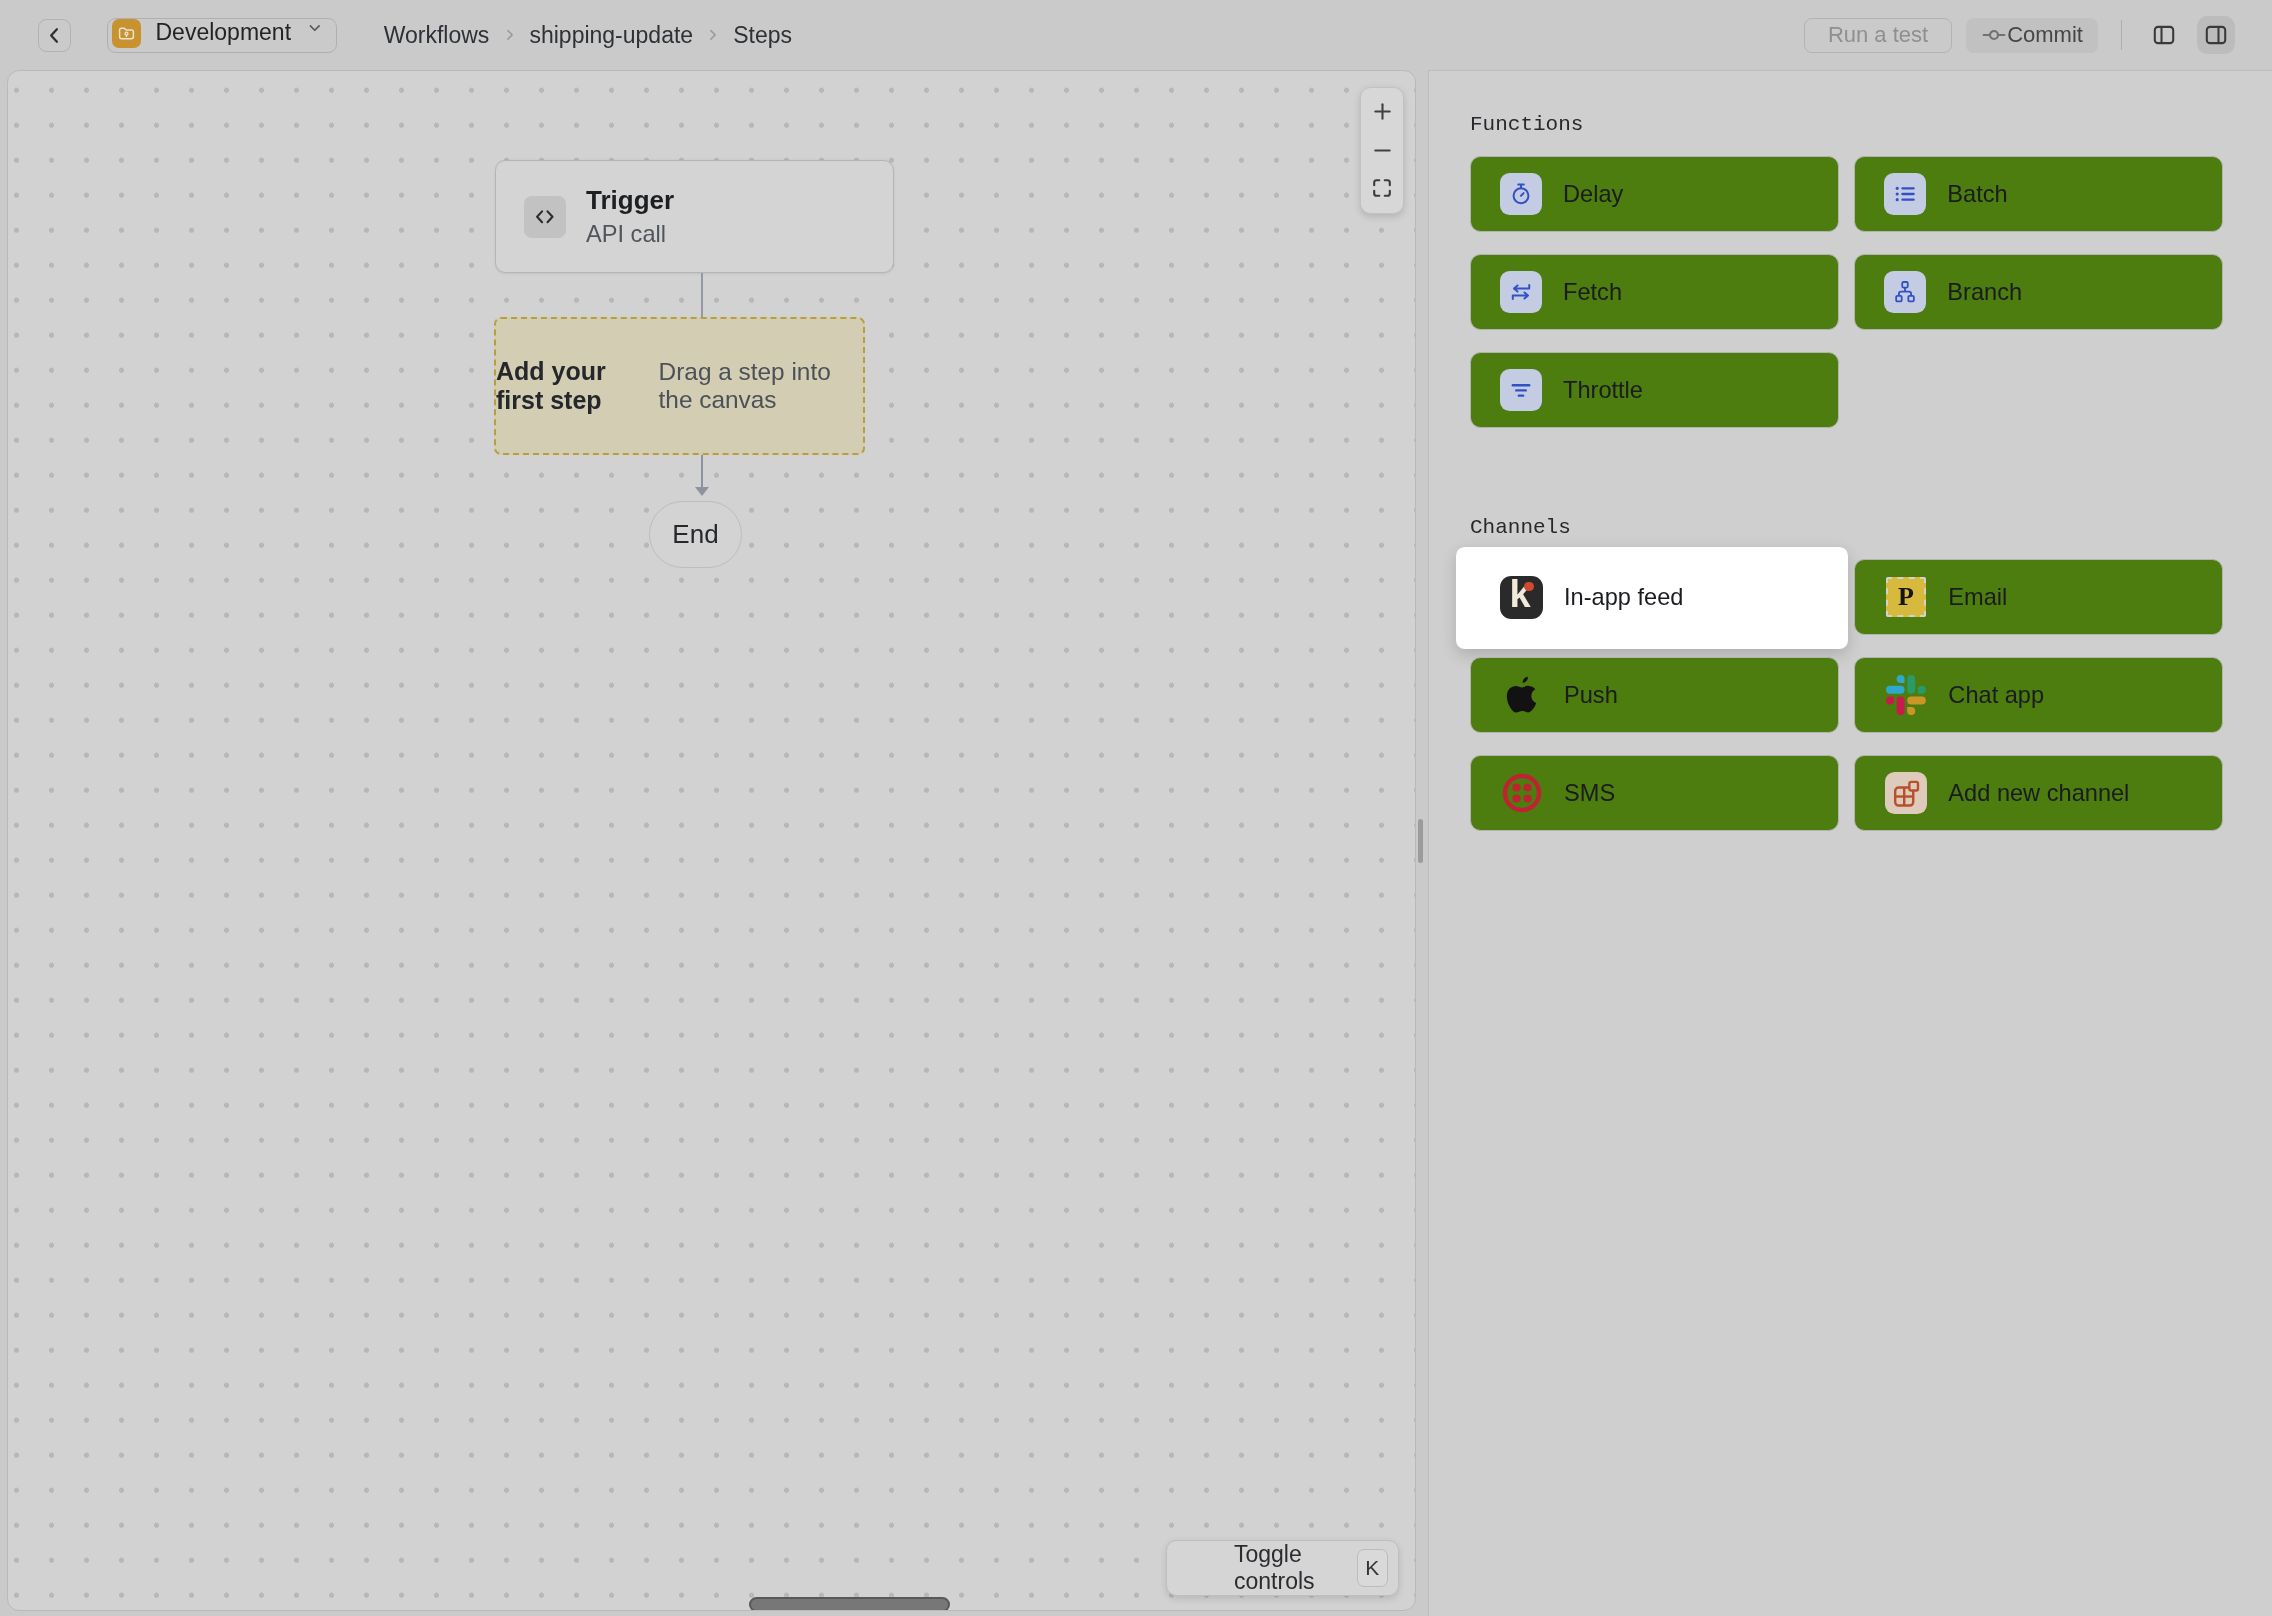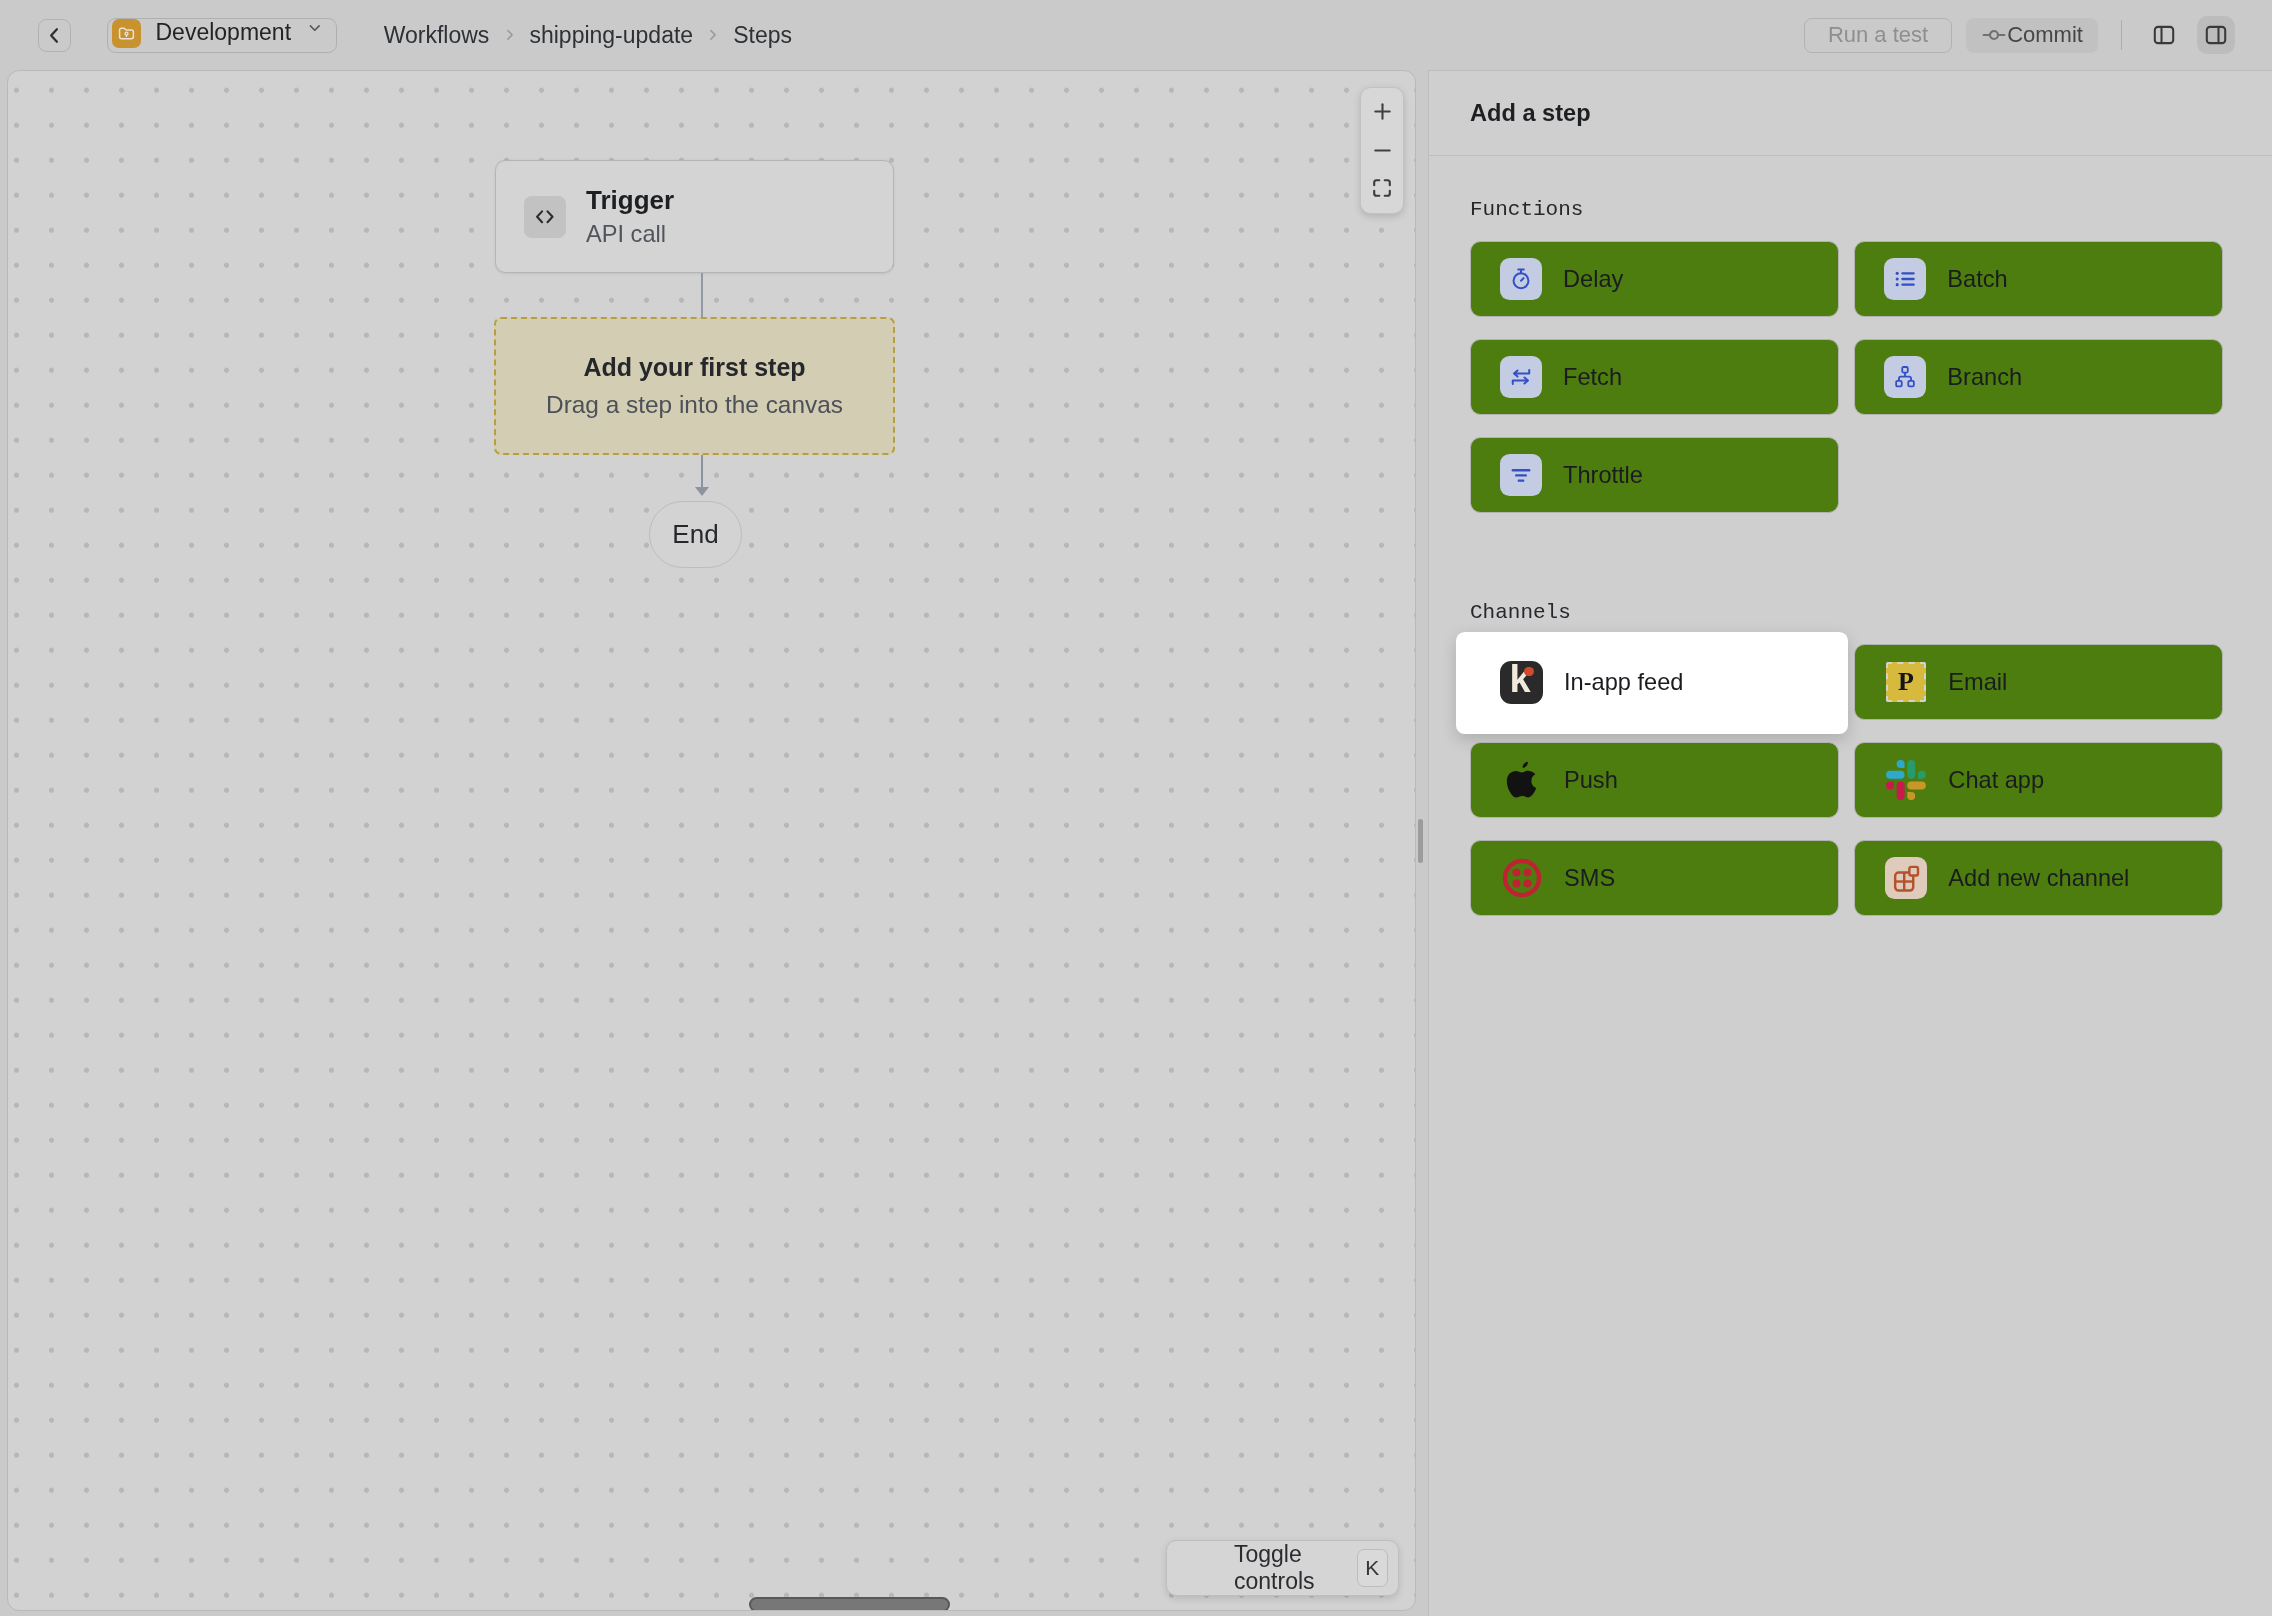--- a/index.html
+++ b/index.html
@@ -43,23 +43,23 @@
   .trigger-chip { width:42px; height:42px; border-radius:7.9px; background:#c2c2c2;
                   display:flex; align-items:center; justify-content:center; }
   .node-title { font-size:26px; font-weight:600; color:#1d1f22; }
   .node-sub { font-size:23.6px; color:#50555c; margin-top:4.4px; }
   .connector { position:absolute; width:2.2px; background:#919823; }
   .conn-1 { left:693px; top:202px; height:44px; background:#939aa5; }
   .conn-2 { left:693px; top:384px; height:33px; background:#8d939e; }
   .arrow-head { position:absolute; left:687px; top:416px; width:0; height:0;
                 border-left:7px solid transparent; border-right:7px solid transparent;
                 border-top:9.6px solid #8d939e; }
-  .placeholder-box { position:absolute; left:486px; top:246px; width:401px; height:138px;
+  .placeholder-box { position:absolute; left:486px; top:246px; width:371px; height:138px;
                      border:2.2px dashed #b89e3c; border-radius:7px; background:#d2cdb3;
-                     display:flex; flex-direction:column; align-items:center; justify-content:center; gap:9.6px; }
+                     display:flex; flex-direction:row; align-items:center; justify-content:center; gap:9.6px; }
   .ph-title { font-size:25px; font-weight:700; color:#25272b; }
   .ph-sub { font-size:24.4px; color:#4c5158; }
   .end-node { position:absolute; left:641px; top:430px; width:93px; height:67px;
               border:1.3px solid #bdbdbd; border-radius:35px; background:#d3d3d3;
               display:flex; align-items:center; justify-content:center;
               font-size:26px; color:#26282c; }
   .zoom-pill { position:absolute; left:1352px; top:15.7px; width:44px; height:127px;
                background:#d7d7d7; border:0.9px solid #c2c2c2; border-radius:10.5px;
                box-shadow:0 2.6px 7px rgba(0,0,0,0.14);
                display:flex; flex-direction:column; align-items:center; justify-content:space-around;
@@ -234,23 +234,20 @@
       <span class="tc-label">Toggle controls</span>
       <span class="key-cap">K</span>
     </div>
 
     <div class="hscroll-thumb"></div>
   </div>
 
   <div class="vscroll-thumb"></div>
 
   <div class="panel">
-    <div class="panel-header">
-      <span class="panel-title">Add a step</span>
-    </div>
 
     <div class="panel-body">
 
       <div class="section-label lbl-functions">Functions</div>
       <div class="card-grid">
 
         <div class="step-card">
           <span class="fn-chip">
             <svg width="26" height="26" viewBox="0 0 30 30" fill="none" stroke="#3350c4" stroke-width="2.3" stroke-linecap="round">
                 <circle cx="15" cy="17" r="8.6"></circle>

